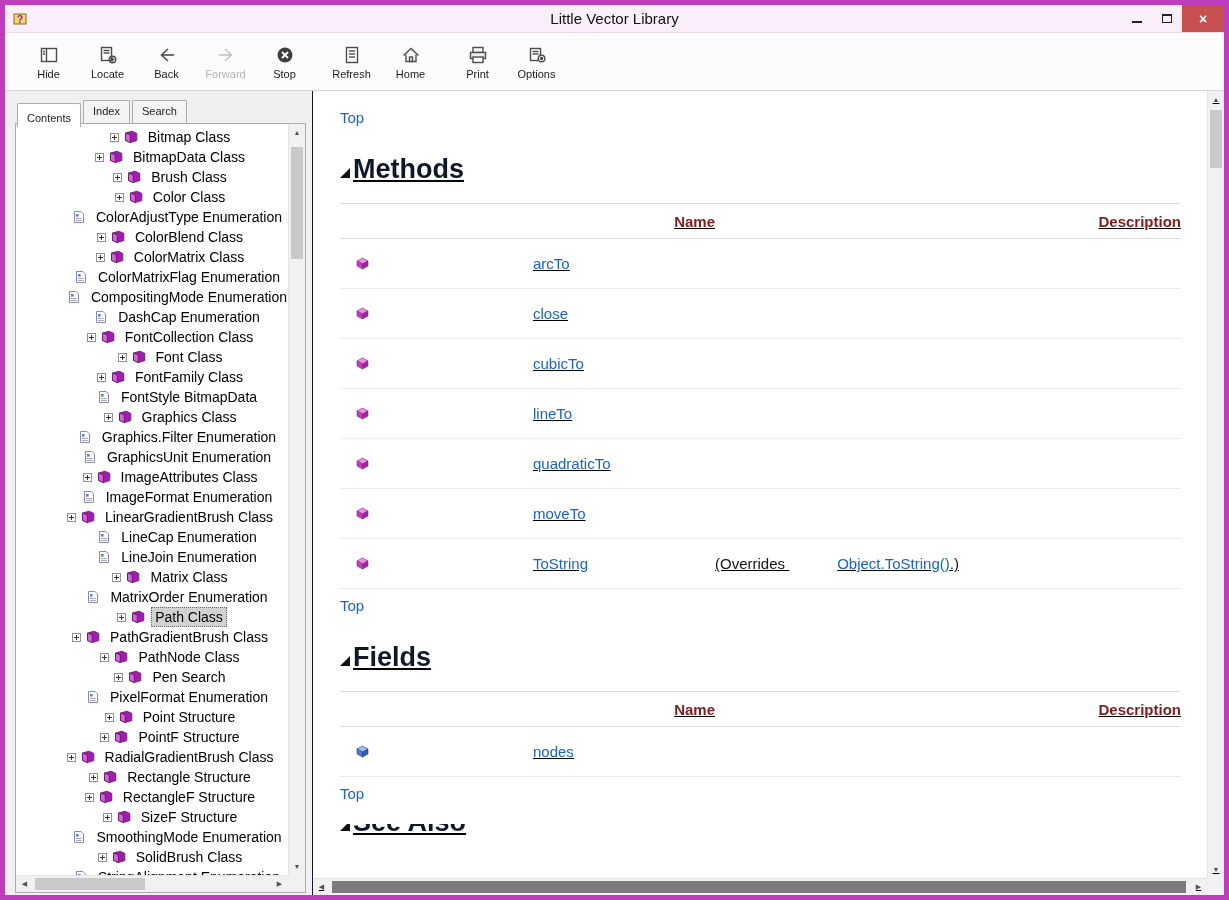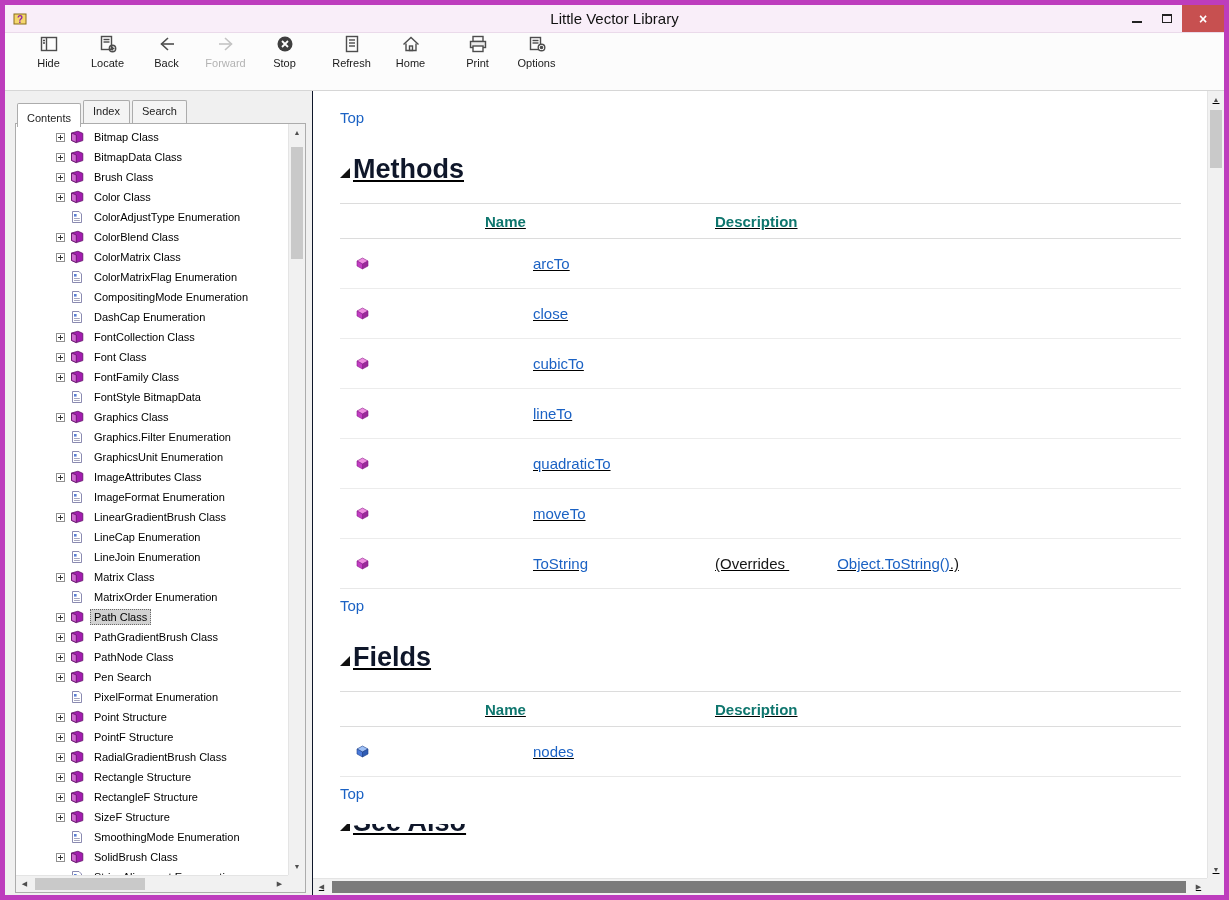--- a/index.html
+++ b/index.html
@@ -13,38 +13,38 @@
   .app-icon{width:16px;height:16px;z-index:2;}
   .app-icon svg{width:16px;height:16px;display:block;}
   .window-title{position:absolute;left:0;right:0;text-align:center;font-size:15px;color:#111;}
   .win-controls{margin-left:auto;display:flex;align-items:stretch;z-index:2;height:100%;}
   .win-btn{width:30px;display:flex;align-items:center;justify-content:center;cursor:default;}
   .min-glyph{width:10px;border-top:2px solid #222;margin-top:7px;}
   .max-glyph{width:10px;height:9px;border:1px solid #222;border-top-width:2px;}
   .win-btn.close{width:42px;background:var(--close-button,#c75050);color:#fff;font-size:14px;font-weight:bold;}
 
   
-  .toolbar{flex:0 0 58px;background:#fcfcfc;border-bottom:1px solid #d6d6d6;display:flex;padding-left:14px;}
+  .toolbar{flex:0 0 58px;background:#fcfcfc;border-bottom:1px solid #d6d6d6;display:flex;align-items:center;padding-left:14px;}
   .tb-btn{width:59px;display:flex;flex-direction:column;align-items:center;row-gap:2px;font-size:11px;color:#1a1a1a;cursor:default;}
   .tb-btn.gap{margin-left:8px;}
   .tb-icon{width:22px;height:22px;}
   .tb-icon svg{width:22px;height:22px;display:block;}
   .tb-btn.disabled{color:#b3b3b3;}
 
   
   .main{flex:1;display:flex;min-height:0;background:#f0f0f0;}
 
   
   .left-pane{flex:0 0 307px;display:flex;flex-direction:column;padding:8px 6px 2px 10px;min-height:0;}
   .nav-tabs{display:flex;padding-left:2px;}
   .tab{font-size:11px;color:#222;padding:4px 9px 3px;border:1px solid #acacac;border-bottom:none;border-radius:2px 2px 0 0;background:#f4f4f4;margin-right:2px;position:relative;top:1px;cursor:default;}
   .tab.active{background:#fff;z-index:3;top:4px;padding-top:8px;}
   .tree-wrap{flex:1;min-height:0;border:1px solid #acacac;background:#fff;display:grid;grid-template-columns:1fr 17px;grid-template-rows:1fr 17px;position:relative;z-index:2;}
   .tree{overflow:hidden;padding:3px 0 0 40px;grid-area:1/1/2/2;}
-  .tree-item{display:flex;align-items:center;height:20px;font-size:11px;white-space:nowrap;color:#000;cursor:default;}
+  .tree-item{display:flex;align-items:center;height:20px;font-size:14px;white-space:nowrap;color:#000;cursor:default;justify-content:center;}
   .expander{flex:0 0 9px;width:9px;height:9px;border:1px solid #919191;background:#fff;position:relative;margin-right:4px;}
   .expander:before{content:"";position:absolute;background:#333;left:1px;right:1px;top:3px;height:1px;}
   .expander:after{content:"";position:absolute;background:#333;top:1px;bottom:1px;left:3px;width:1px;}
   .expander.hidden{visibility:hidden;}
   .tree-icon{flex:0 0 16px;width:16px;height:14px;margin-right:5px;}
   .tree-icon svg{width:16px;height:14px;display:block;}
   .tree-label{padding:1px 3px;border:1px solid transparent;}
   .tree-item.selected .tree-label{background:#d2d2d2;border:1px dotted #6b6b6b;}
 
   
@@ -58,21 +58,21 @@
   .hscroll .sb-thumb{top:2px;bottom:2px;}
   .dark-thumb{background:#7b7b7b;}
 
   
   .right-pane{flex:1;min-width:0;background:#fff;border-left:1px solid #0f172a;display:grid;grid-template-columns:1fr 17px;grid-template-rows:1fr 17px;text-decoration:underline;}
   .content{overflow:hidden;padding:12px 26px 0 27px;font-size:15px;color:#161616;grid-area:1/1/2/2;}
   .top-link{display:inline-block;color:var(--link,#1b62c4);font-size:15px;margin:6px 0 6px;cursor:pointer;text-decoration:none;}
   .section-title{display:flex;align-items:flex-end;font-size:27px;font-weight:700;color:#0f172a;margin:22px 0 18px;line-height:31px;}
   .tri{width:0;height:0;border-left:10px solid transparent;border-bottom:10px solid #111;margin:0 3px 7px 0;}
   .member-table{width:100%;border-collapse:collapse;border-top:1px solid #dcdcdc;border-bottom:1px solid #e8e8e8;margin:6px 0 2px;}
-  .member-table th{font-size:15px;font-weight:700;color:#0f766e;text-align:left;padding:9px 0 8px;border-bottom:1px solid #dcdcdc;}
+  .member-table th{font-size:15px;font-weight:700;color:#7f1d1d;text-align:right;padding:9px 0 8px;border-bottom:1px solid #dcdcdc;}
   .member-table td{padding:16px 0;border-top:1px solid #ececec;vertical-align:middle;font-size:15px;}
   .member-table tbody tr:first-child td{border-top:none;}
   .icon-col{width:145px;}
   .name-col{width:230px;}
   td.icon-col{padding-left:16px;}
   .member-icon svg{width:13px;height:13px;display:block;}
   .member-link,.inline-link{color:var(--link,#1b62c4);cursor:pointer;text-decoration:none;margin-left:48px;}
   .desc-col{color:#161616;}
   .section-title.clipped{height:14px;overflow:hidden;margin:16px 0 0;}
 </style>

